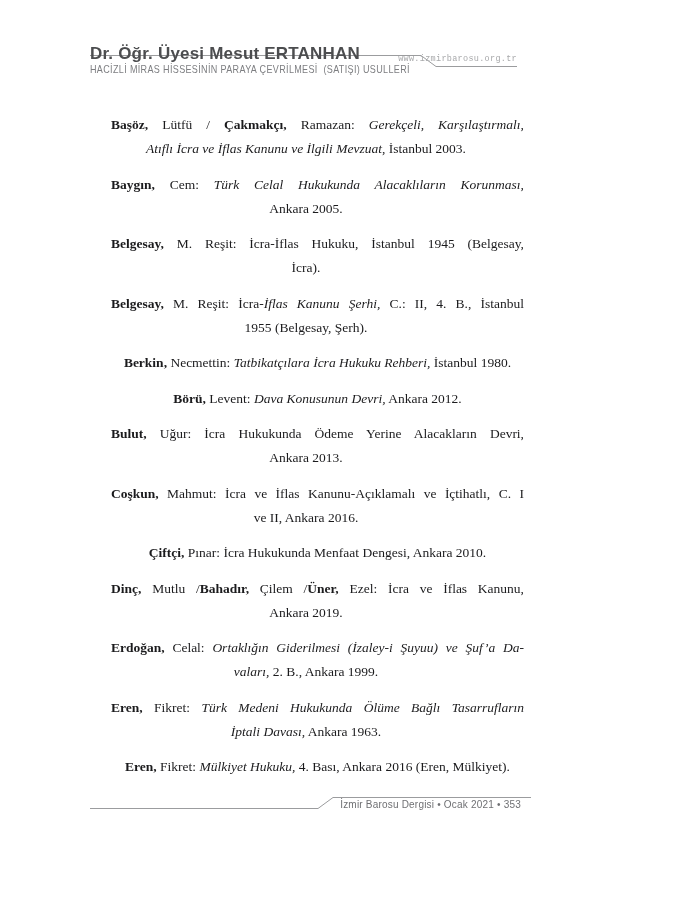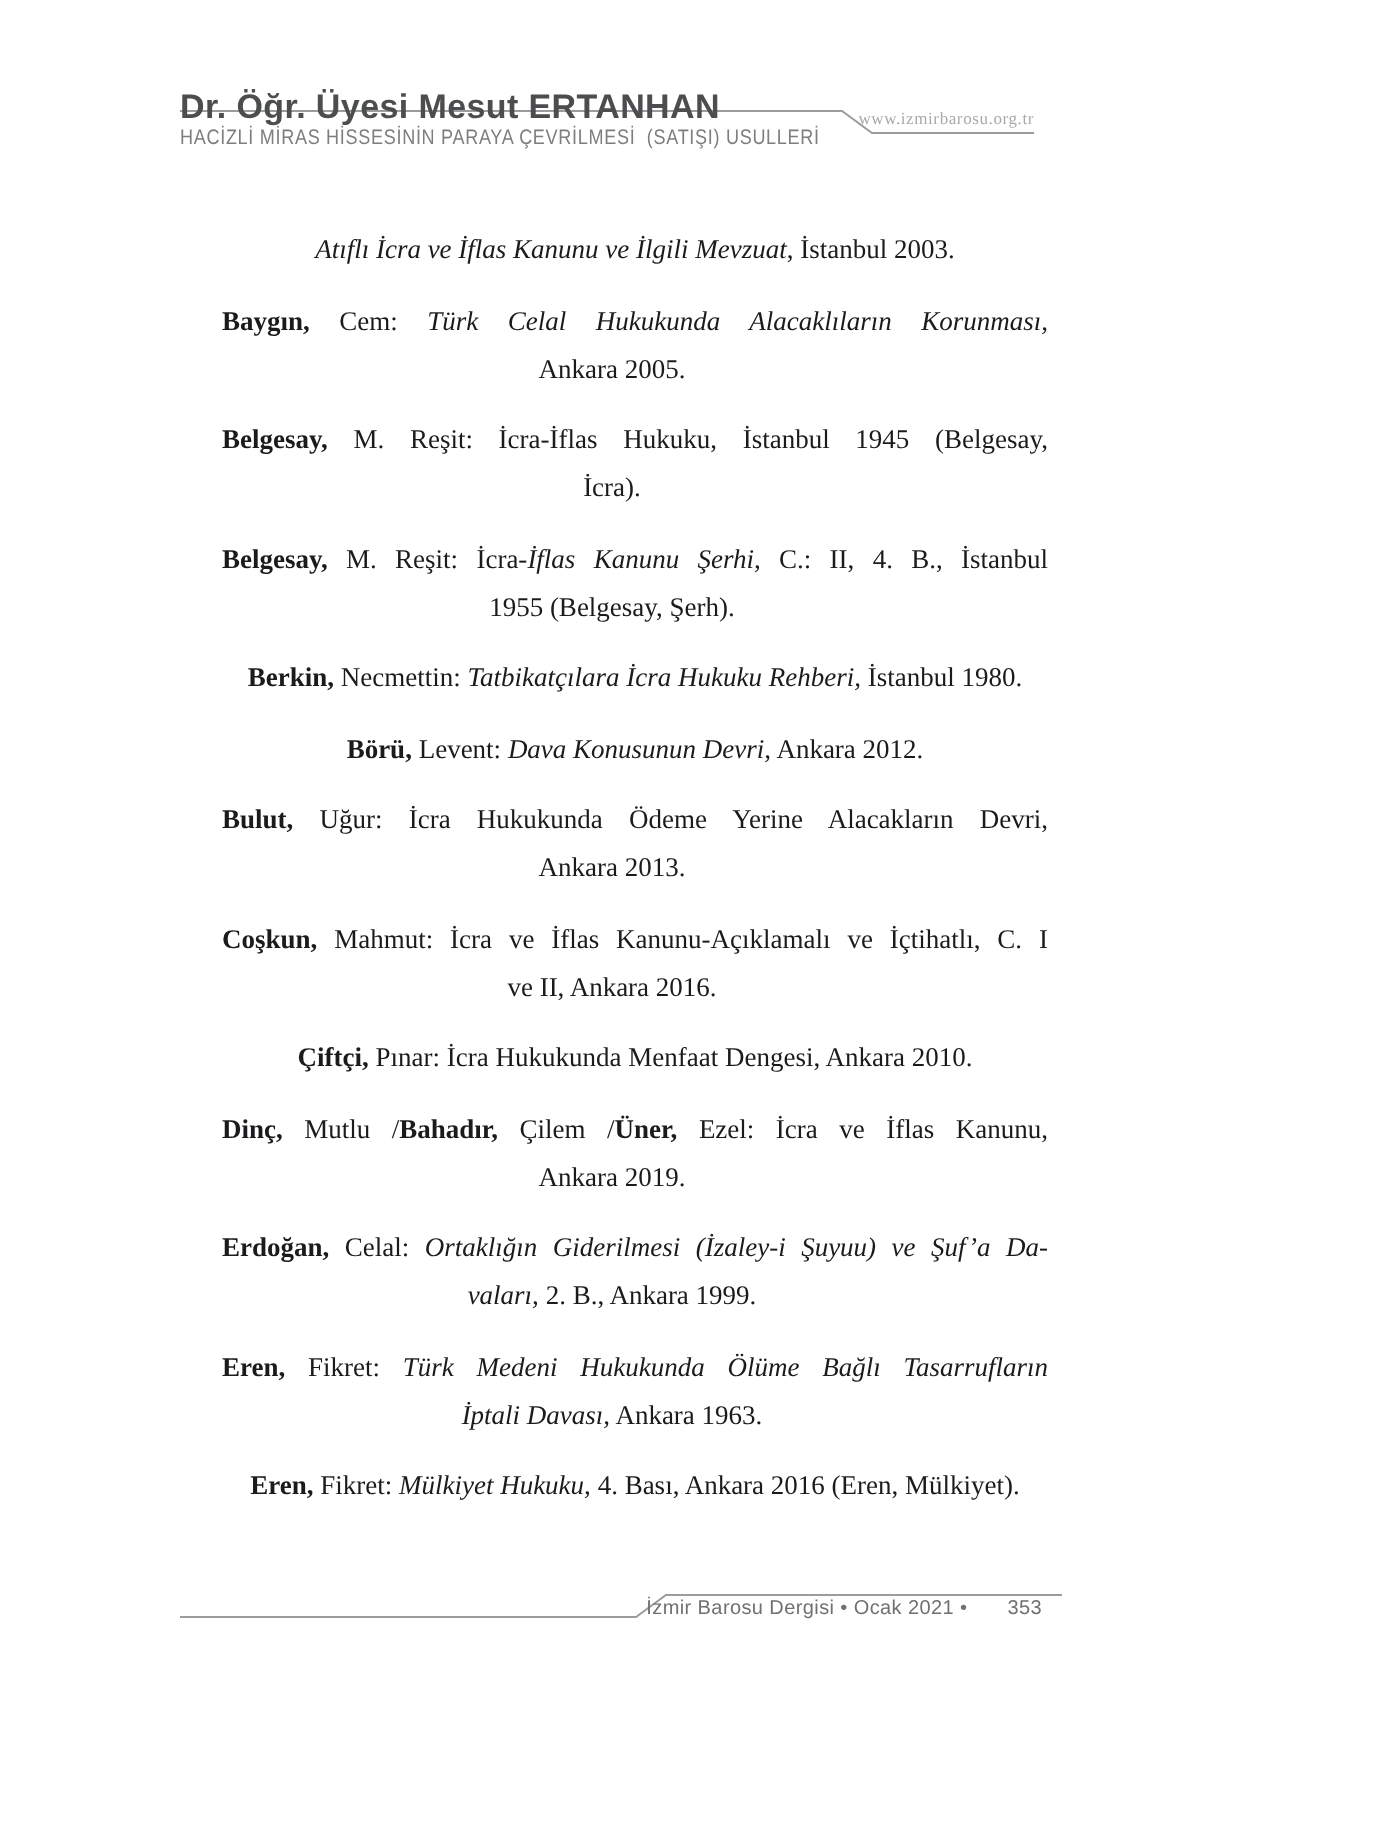--- a/index.html
+++ b/index.html
@@ -16,58 +16,59 @@
   }
   .hdr-title{
     position:absolute;left:90px;top:63px;
     font-family:"Liberation Sans", sans-serif;
     font-size:10.5px;font-weight:400;color:#7d7e81;letter-spacing:.4px;
     white-space:pre;display:inline-block;
     transform:scaleX(.86);transform-origin:left center;
   }
   .hdr-site{
     position:absolute;right:183px;top:54px;
-    font-family:Liberation Serif, serif;
+    font-family:Liberation Mono, monospace;
     font-size:8.5px;color:#a8a9ab;letter-spacing:.3px;white-space:pre;
   }
   svg.rules{position:absolute;left:0;top:0;pointer-events:none;}
   svg.rules polyline{fill:none;stroke:#9b9c9e;stroke-width:1;}
   
   .bib{
     position:absolute;left:88px;top:113px;width:436px;
     font-size:13.5px;line-height:24px;color:#1b1b1d;
   }
   .entry{margin:0 0 11.5px 0;}
   .line{text-align:center;}
   .line.just{text-align:justify;text-align-last:justify;text-justify:inter-word;}
   .line:first-child{text-indent:23px;}
   .b{font-weight:bold;}
   .i{font-style:italic;}
   
   .ftr{
     position:absolute;right:179px;top:799px;
-    display:flex;align-items:center;gap:20px;
+    display:flex;align-items:center;gap:3px;
     font-family:"Liberation Sans", sans-serif;
     font-size:10px;color:#6f7073;letter-spacing:.2px;white-space:pre;
   }
 </style>
 </head>
 <body>
 
 <svg class="rules" width="700" height="917" viewBox="0 0 700 917">
   <polyline points="90,55.5 421,55.5 436,66.5 517,66.5"></polyline>
   <polyline points="90,808.5 318,808.5 333,797.5 531,797.5"></polyline>
 </svg>
 
 <div class="hdr-author">Dr. Öğr. Üyesi Mesut ERTANHAN</div>
 <div class="hdr-site">www.izmirbarosu.org.tr</div>
 <div class="hdr-title">HACİZLİ MİRAS HİSSESİNİN PARAYA ÇEVRİLMESİ  (SATIŞI) USULLERİ</div>
 
 <div class="bib">
     <div class="entry">
+      <div class="line just"><span class="b">Başöz,</span><span> Lütfü / </span><span class="b">Çakmakçı,</span><span> Ramazan: </span><span class="i">Gerekçeli, Karşılaştırmalı,</span></div>
       <div class="line"><span class="i">Atıflı İcra ve İflas Kanunu ve İlgili Mevzuat</span><span>, İstanbul 2003.</span></div>
     </div>
     <div class="entry">
       <div class="line just"><span class="b">Baygın,</span><span> Cem: </span><span class="i">Türk Celal Hukukunda Alacaklıların Korunması,</span></div>
       <div class="line"><span>Ankara 2005.</span></div>
     </div>
     <div class="entry">
       <div class="line just"><span class="b">Belgesay,</span><span> M. Reşit: İcra-İflas Hukuku, İstanbul 1945 (Belgesay,</span></div>
       <div class="line"><span>İcra).</span></div>
     </div>

